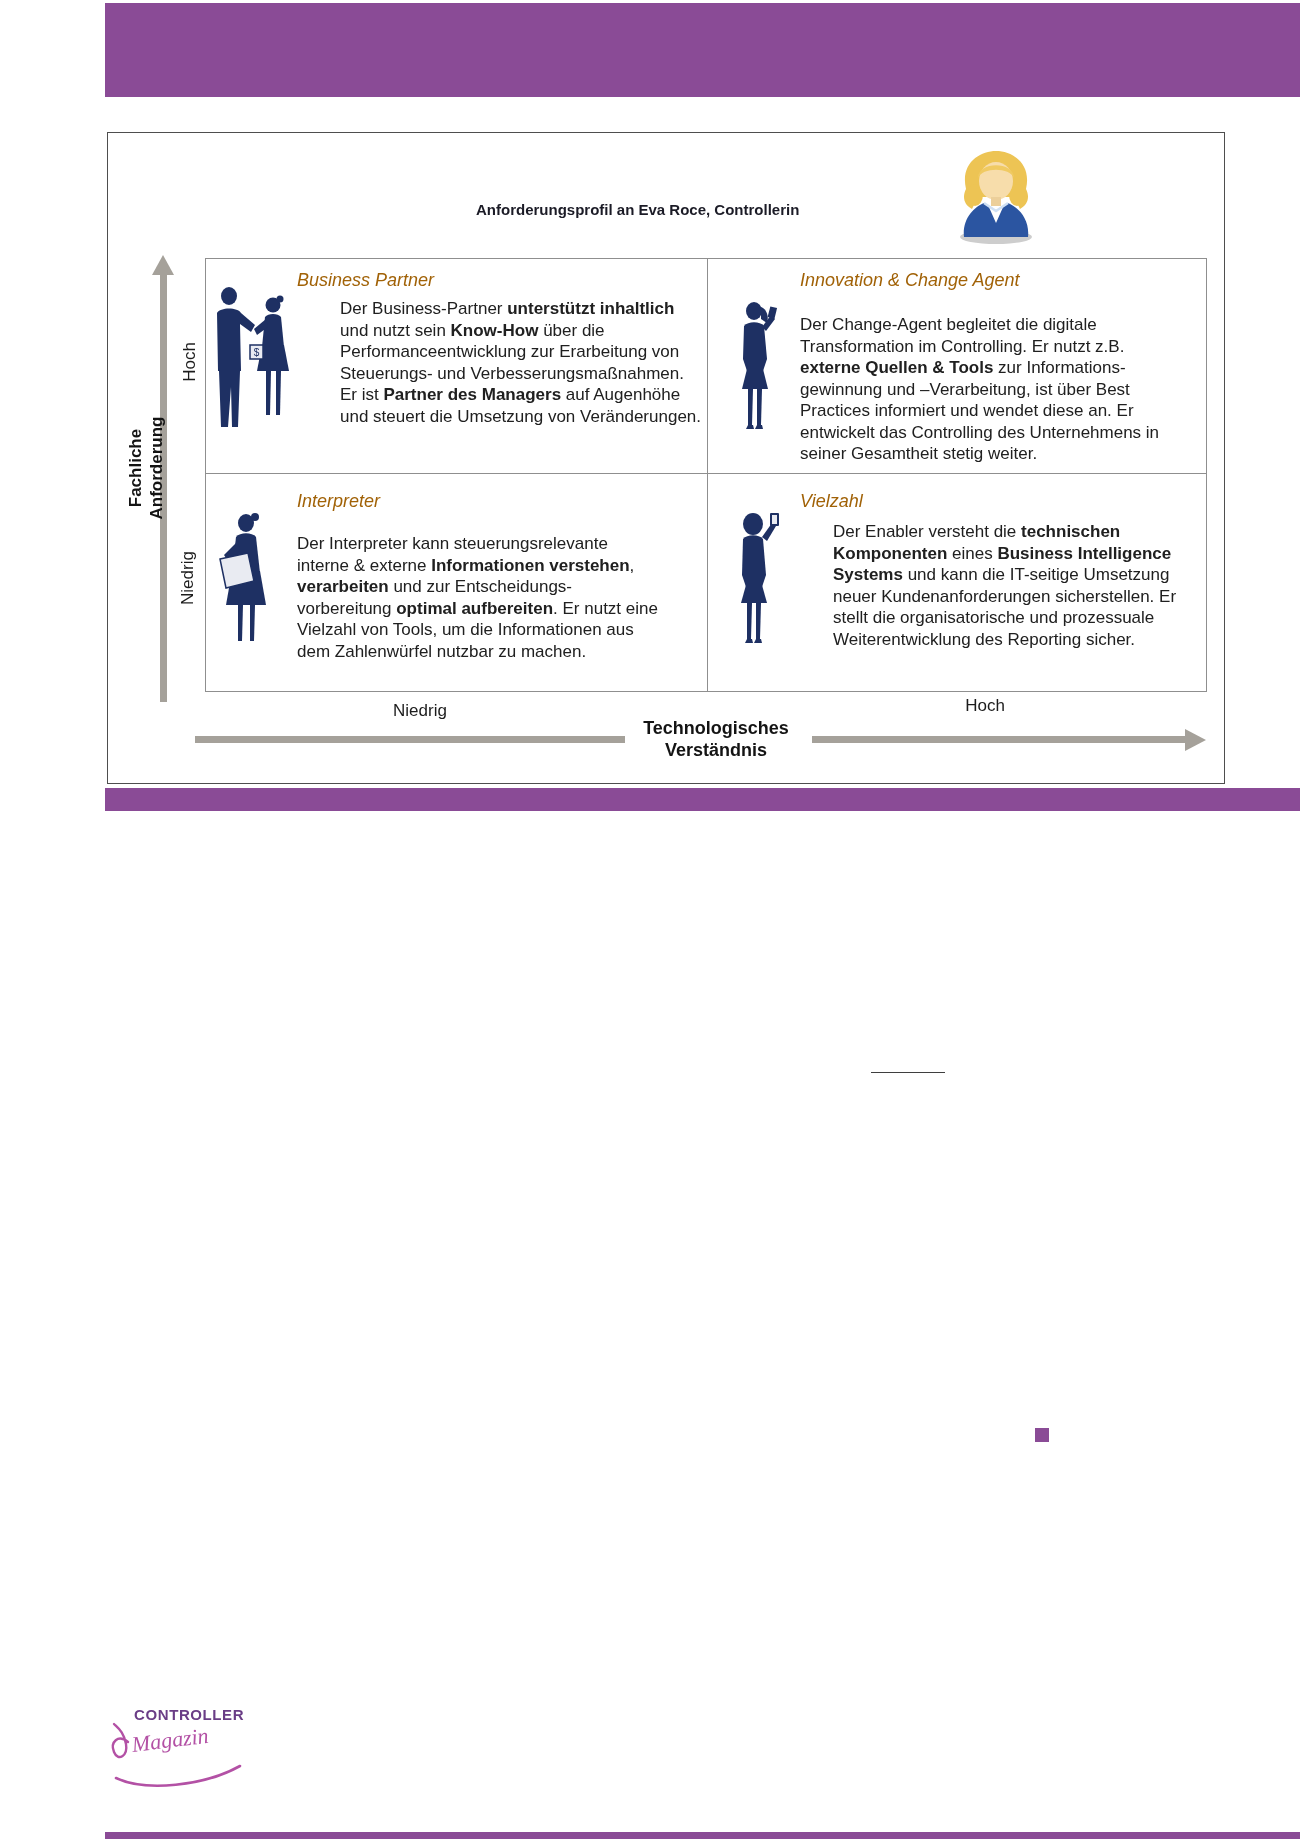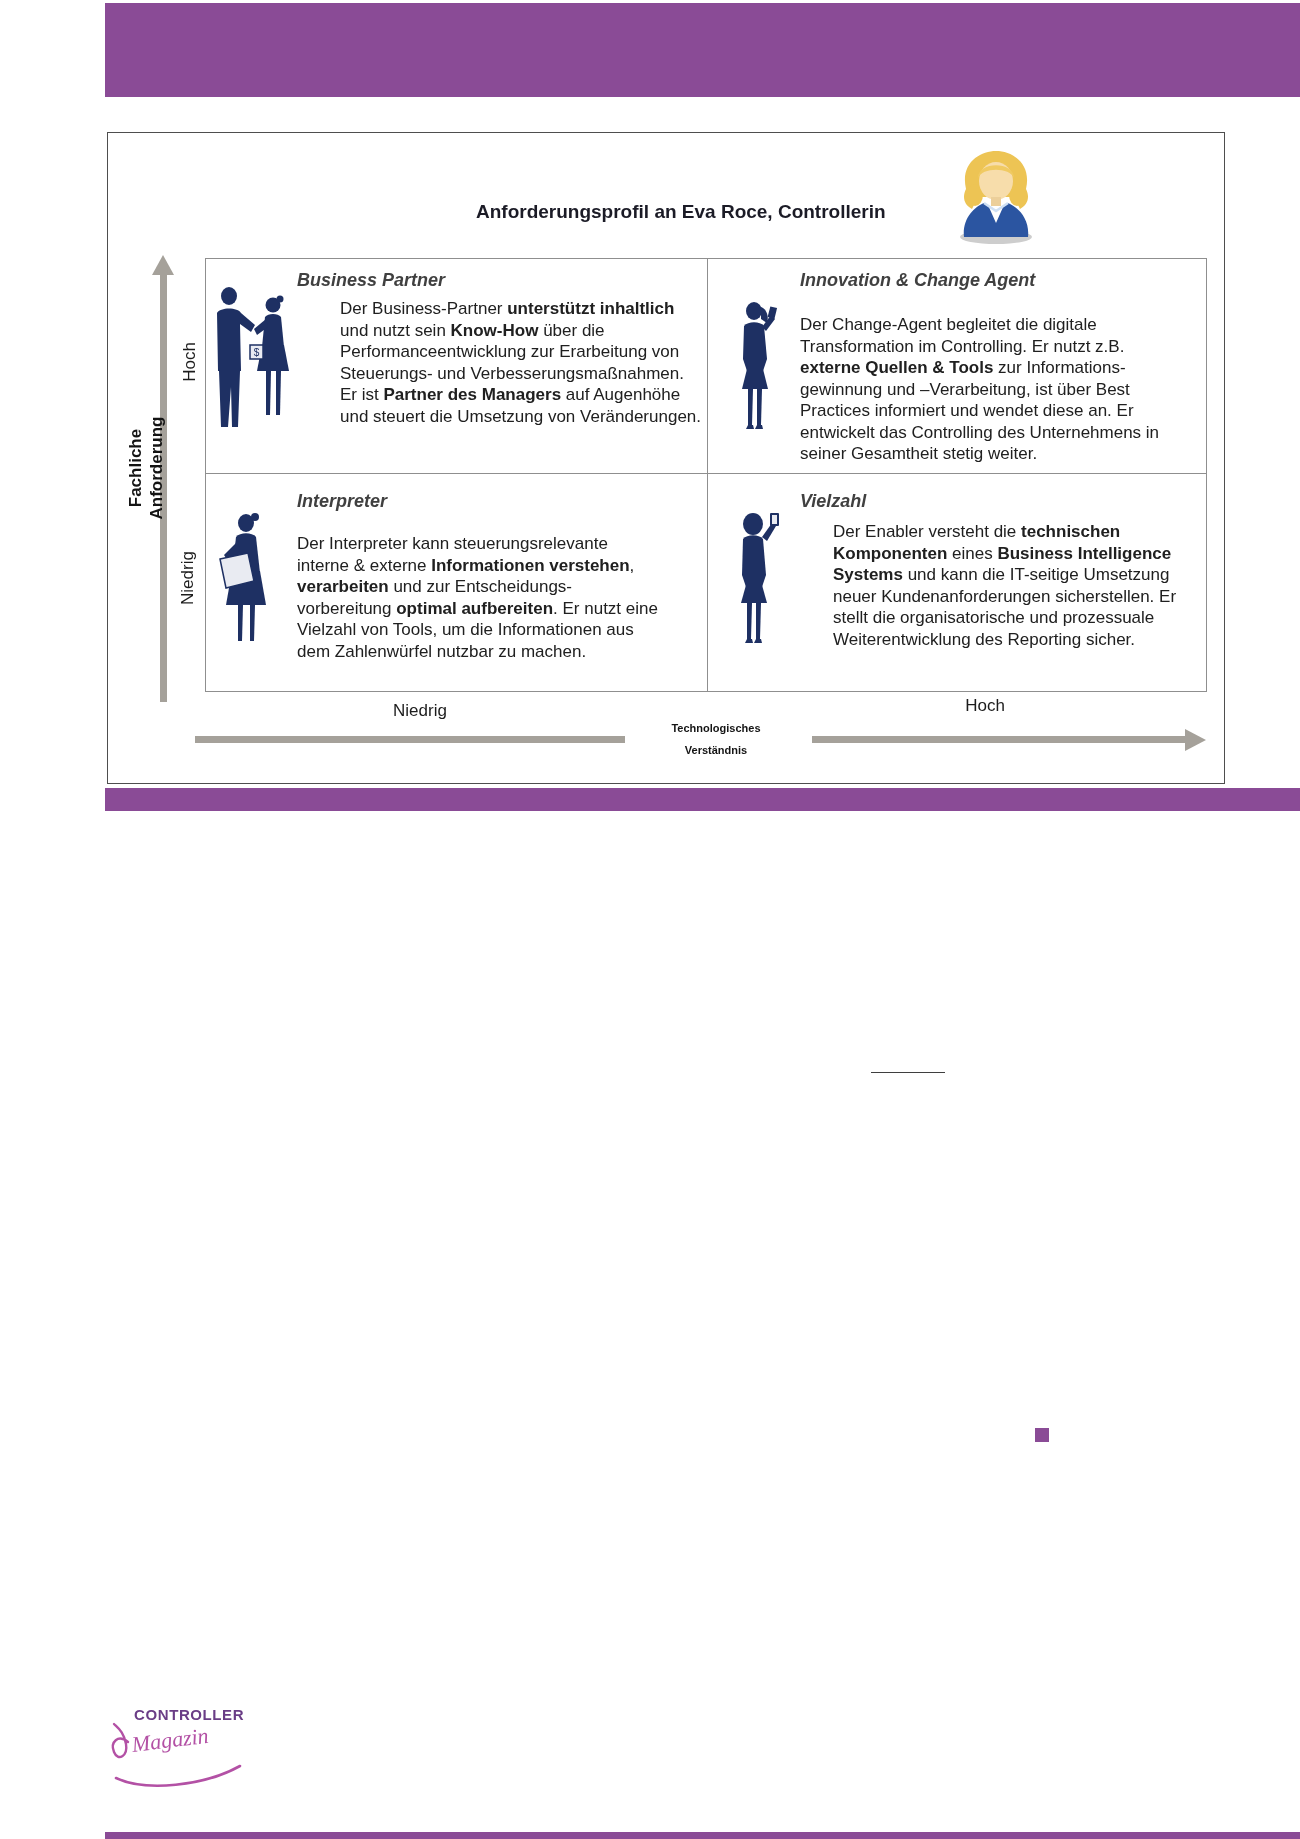--- a/index.html
+++ b/index.html
@@ -8,56 +8,56 @@
   .abs { position:absolute; }
 
   .bar { background:#8a4b96; }
   .bar-top    { left:105px; top:3px;    width:1195px; height:94px; }
   .bar-bottom { left:105px; top:788px;  width:1195px; height:23px; }
   .bar-strip  { left:105px; top:1832px; width:1195px; height:7px; }
 
   .frame { left:107px; top:132px; width:1118px; height:652px;
            border:1.5px solid #4e4e4e; background:#ffffff; box-sizing:border-box; }
 
-  .fig-title { left:476px; top:201px; font-size:19px; font-weight:bold; color:#1b1b26; }
+  .fig-title { left:476px; top:201px; font-size:15px; font-weight:bold; color:#1b1b26; }
 
   
   .v-head { left:152px; top:255px; width:0; height:0;
             border-left:11px solid transparent; border-right:11px solid transparent;
             border-bottom:20px solid #a5a19a; }
   .v-shaft { left:160px; top:273px; width:7px; height:429px; background:#a5a19a; }
   .rot { transform:rotate(-90deg); transform-origin:center center; text-align:center; }
   .y-label { left:87px;  top:446px; width:120px; height:44px; font-weight:bold;
              font-size:17px; line-height:21px; color:#141414; }
   .y-high  { left:160px; top:352px; width:60px; font-size:17px; }
   .y-low   { left:148px; top:568px; width:80px; font-size:17px; }
 
   
   .grid { left:205px; top:258px; width:1002px; height:434px;
           border:1px solid #8f8f8f; box-sizing:border-box; background:#ffffff; }
   .grid .vdiv { position:absolute; left:501px; top:0; width:1px; height:100%; background:#8f8f8f; }
   .grid .hdiv { position:absolute; left:0; top:214px; width:100%; height:1px; background:#8f8f8f; }
 
-  .q-head { font-size:18px; font-weight:bold; font-style:italic; color:#404040; }
+  .q-head { font-size:18px; font-weight:normal; font-style:italic; color:#a16207; }
   .q-body { font-size:17px; line-height:21.5px; color:#202020; white-space:nowrap; }
   .q-body b { font-weight:bold; }
 
   .qh-1 { left:297px; top:270px; } .qb-1 { left:297px; top:298px;margin-left:43px; }
   .qh-2 { left:800px; top:270px; } .qb-2 { left:800px; top:314px; }
   .qh-3 { left:297px; top:491px;text-align:center; } .qb-3 { left:297px; top:521px;margin-top:12px; }
   .qh-4 { left:800px; top:491px; } .qb-4 { left:833px; top:521px; }
 
   .sil-1 { left:210px; top:283px; } .sil-2 { left:727px; top:299px; }
   .sil-3 { left:214px; top:511px; } .sil-4 { left:726px; top:511px; }
 
   
   .x-low   { left:370px; top:701px; width:100px; text-align:center; font-size:17px; }
   .x-high  { left:940px; top:696px; width:90px;  text-align:center; font-size:17px; }
   .x-title { left:616px; top:717px; width:200px; text-align:center;
-             font-weight:bold; font-size:11px; line-height:22px; color:#141414; }
+             font-weight:bold; font-size:18px; line-height:22px; color:#141414; }
   .x-bar-left { left:195px; top:736px; width:430px; height:7px; background:#a5a19a; }
   .x-shaft    { left:812px; top:736px; width:375px; height:7px; background:#a5a19a; }
   .x-head { left:1185px; top:729px; width:0; height:0;
             border-top:11px solid transparent; border-bottom:11px solid transparent;
             border-left:21px solid #a5a19a; }
 
   .rule   { left:871px; top:1072px; width:74px; height:0; border-top:1px solid #3f3f3f; }
   .square { left:1035px; top:1428px; width:14px; height:14px; background:#8a4b96; }
 
   .logo { left:98px; top:1698px; width:170px; height:100px; }

